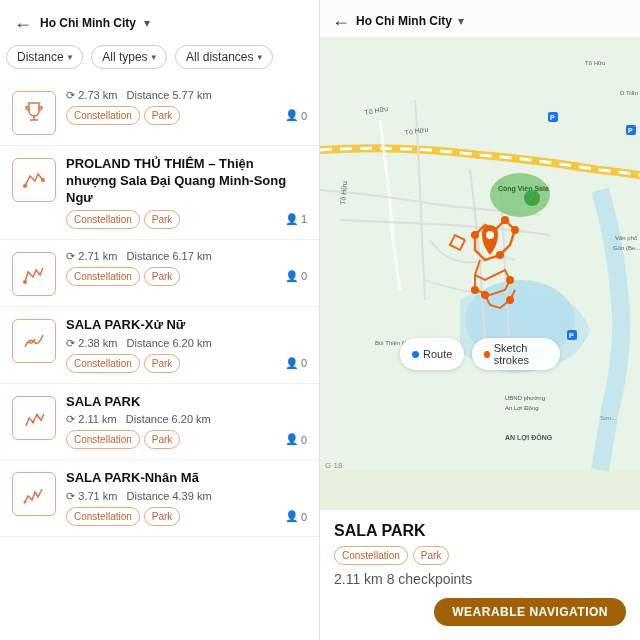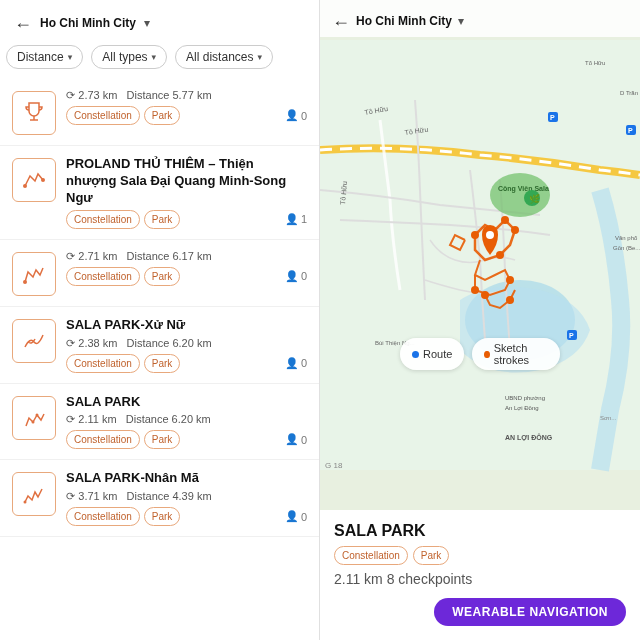--- a/index.html
+++ b/index.html
@@ -202,21 +202,21 @@
       display: flex;
       gap: 5px;
       margin-bottom: 6px;
     }
     .bottom-card-stats {
       font-size: 14px;
       color: #555;
       margin-bottom: 10px;
     }
     .wearable-btn {
-      background: #6d28d9;
+      background: #a16207;
       color: #fff;
       border-radius: 20px;
       padding: 7px 18px;
       font-size: 12px;
       font-weight: 700;
       letter-spacing: 0.5px;
       display: inline-block;
       cursor: pointer;
       position: absolute;
       bottom: 14px;

